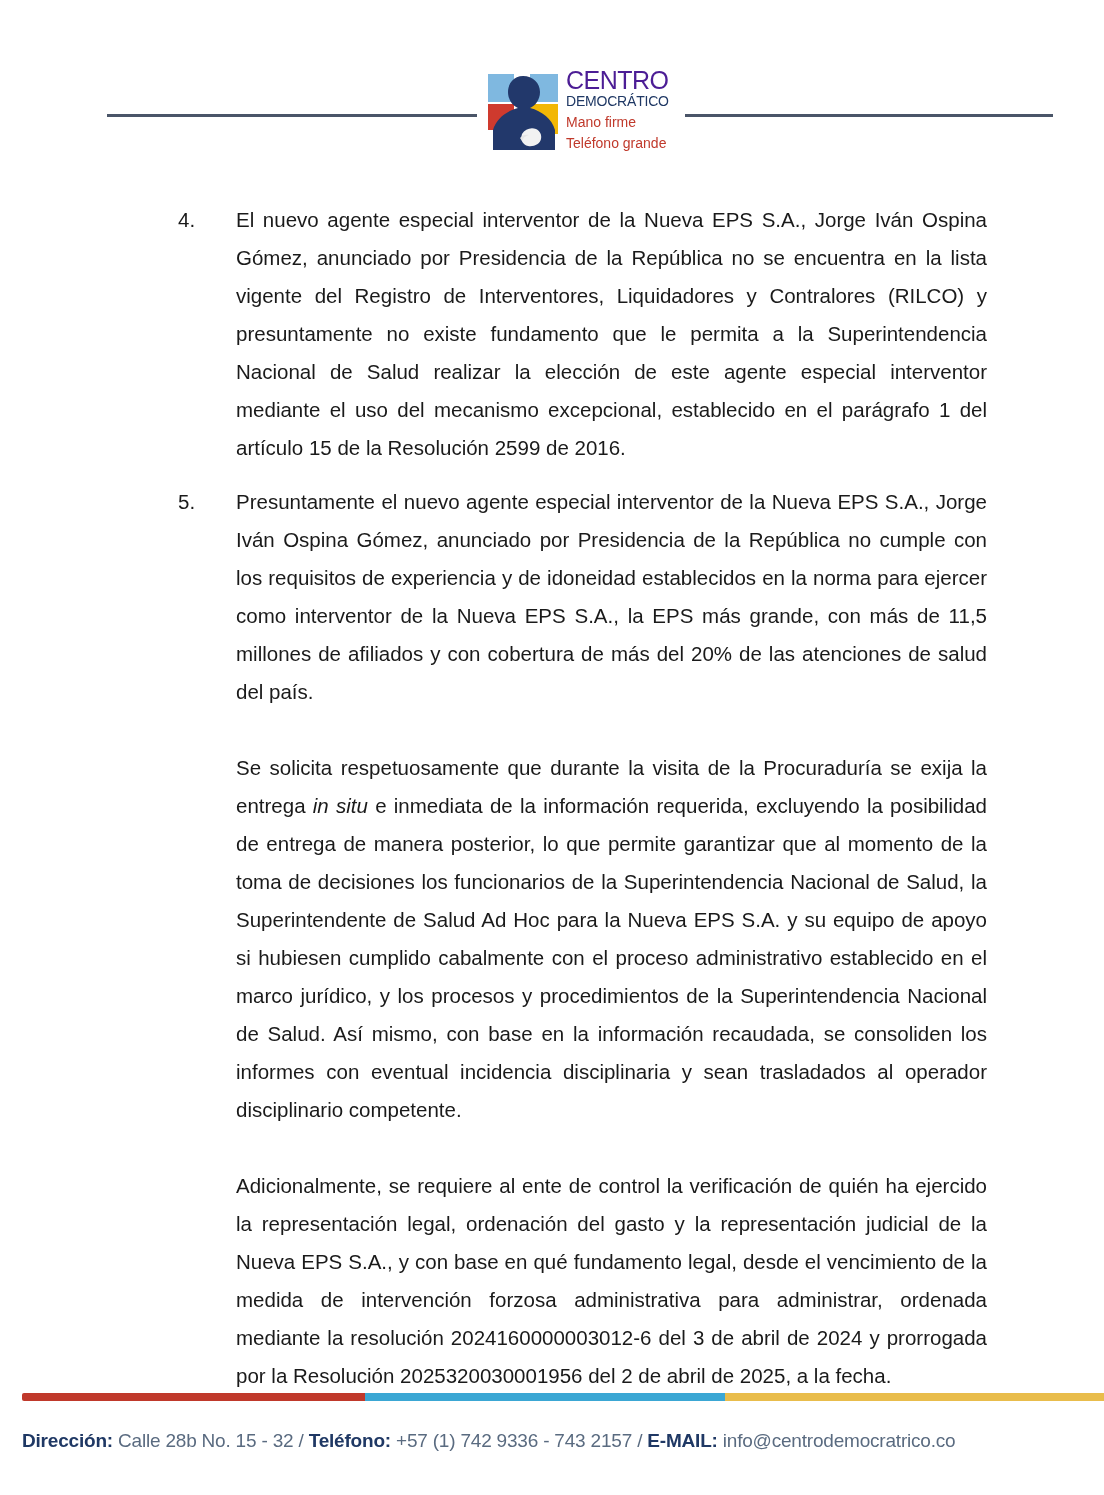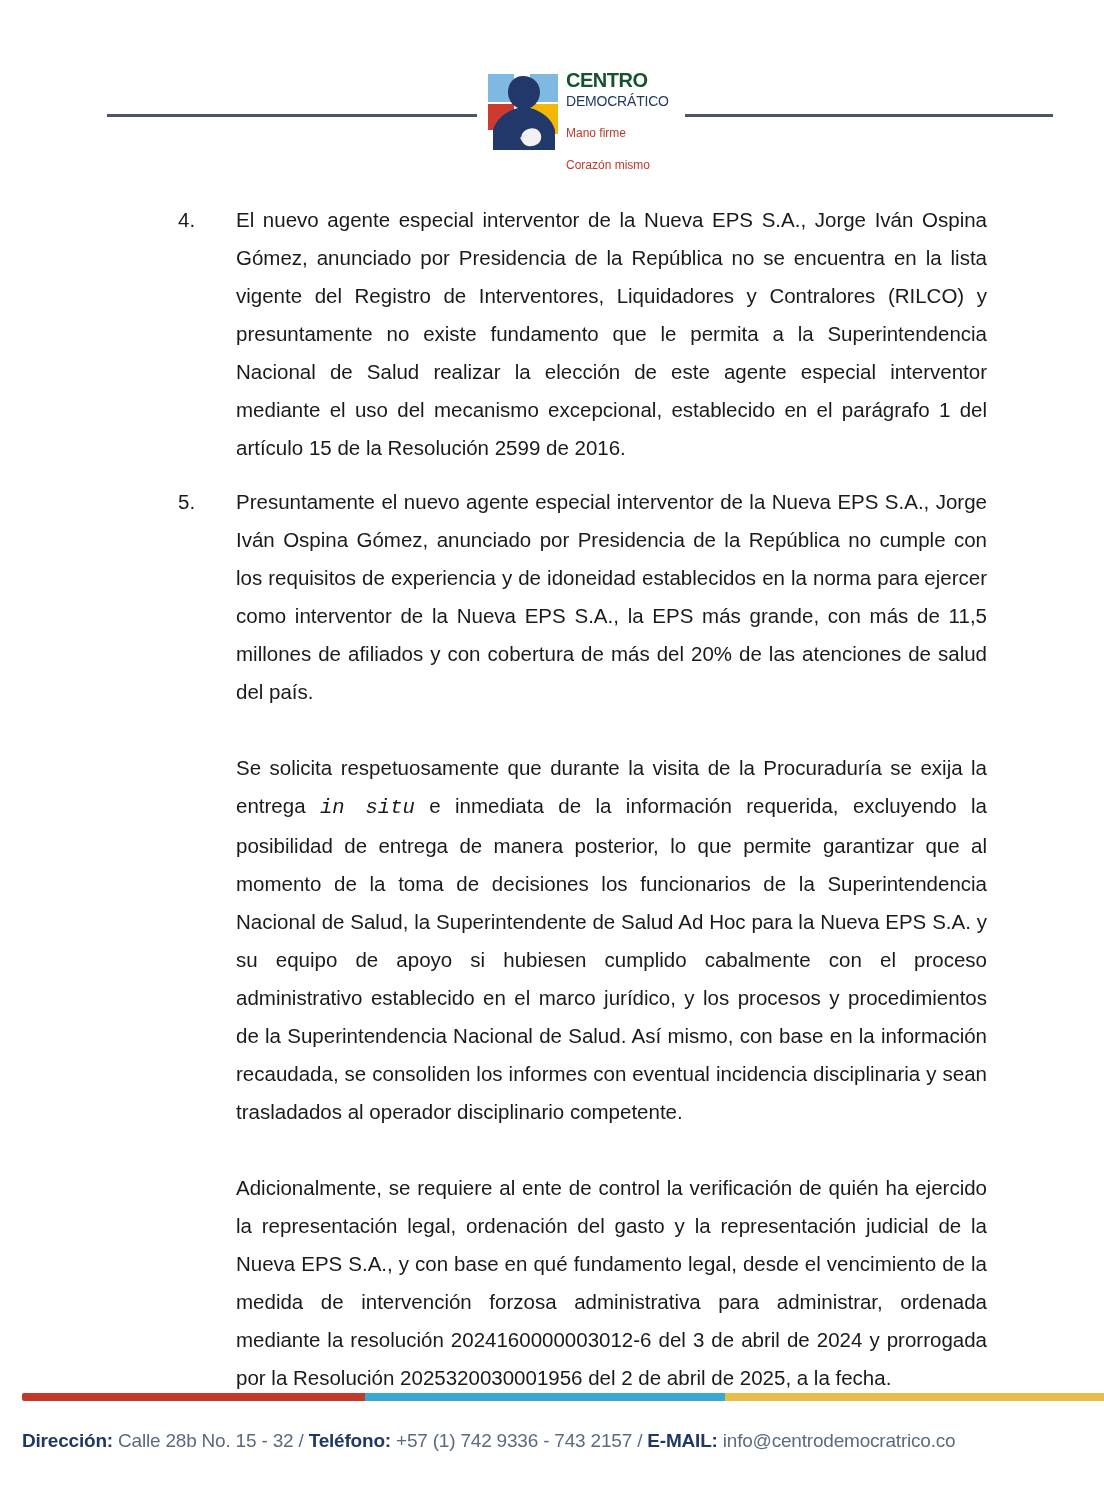--- a/index.html
+++ b/index.html
@@ -53,42 +53,42 @@
     height: 88px;
   }
   .logo-text {
     position: absolute;
     left: 80px;
     top: 0px;
     width: 126px;
   }
   .logo-centro {
     font-family: "Liberation Sans", sans-serif;
-    font-weight: bold;
-    font-size: 20px;
+    font-weight: normal;
+    font-size: 25px;
     line-height: 25px;
     letter-spacing: -0.5px;
-    color: #14532d;
+    color: #4c1d95;
     margin-top: 4px;
   }
   .logo-democratico {
     font-family: "Liberation Sans", sans-serif;
     font-weight: normal;
     font-size: 14px;
     line-height: 15px;
     letter-spacing: -0.2px;
     color: #1f3864;
     margin-top: 1px;
   }
   .logo-slogan {
     font-family: "Liberation Sans", sans-serif;
-    font-size: 12px;
+    font-size: 14px;
     line-height: 15px;
     color: #c0392b;
-    margin-top: 17px;
+    margin-top: 6px;
     white-space: nowrap;
   }
 
   
   .content {
     position: absolute;
     left: 0;
     top: 185px;
     width: 1104px;
   }
@@ -120,21 +120,21 @@
     margin: 16px;
     padding-right: 101px;
     hyphens: none;
   }
   .para {
     padding-left: 220px;
   }
   .para-block {
     margin-top: 38px;
   }
-  .para em { font-style: italic; font-family: Liberation Mono, monospace; }
+  .para em { font-style: italic; }
 
   
   .footer {
     position: absolute;
     left: 0;
     bottom: 0;
     width: 1104px;
     height: 120px;
     padding-left: 44px;
   }
@@ -190,21 +190,21 @@
           <path d="M37 8 c-9 0-15 7-15 16 0 8 5 14 10 16 -12 3 -22 11 -25 22 l0 20 62 0 0-20 c-3-11 -13-19 -25-22 5-2 10-8 10-16 0-9-7-16-17-16z" fill="#22386b"></path>
 
           <path d="M36 66 c3-5 9-7 14-5 4 2 6 6 5 10 -1 5 -7 8 -13 7 -5-1 -8-6 -6-12z" fill="#f2f2f2"></path>
           <path d="M34 70 c2-3 6-4 9-3 -4 1 -6 3 -7 6 z" fill="#e6e6e6"></path>
         </svg>
       </div>
       <div class="logo-text">
         <div class="logo-centro">CENTRO</div>
         <div class="logo-democratico">DEMOCRÁTICO</div>
         <div class="logo-slogan">Mano firme</div>
-        <div class="logo-slogan">Corazón mismo</div>
+        <div class="logo-slogan">Teléfono grande</div>
       </div>
     </div>
   </div>
 
   <div class="content">
 
     <ol class="numbered-list">
       <li class="list-item">
         <span class="list-marker">4.</span>
         <div class="list-text">El nuevo agente especial interventor de la Nueva EPS S.A., Jorge Iván Ospina Gómez, anunciado por Presidencia de la República no se encuentra en la lista vigente del Registro de Interventores, Liquidadores y Contralores (RILCO) y presuntamente no existe fundamento que le permita a la Superintendencia Nacional de Salud realizar la elección de este agente especial interventor mediante el uso del mecanismo excepcional, establecido en el parágrafo 1 del artículo 15 de la Resolución 2599 de 2016.</div>

